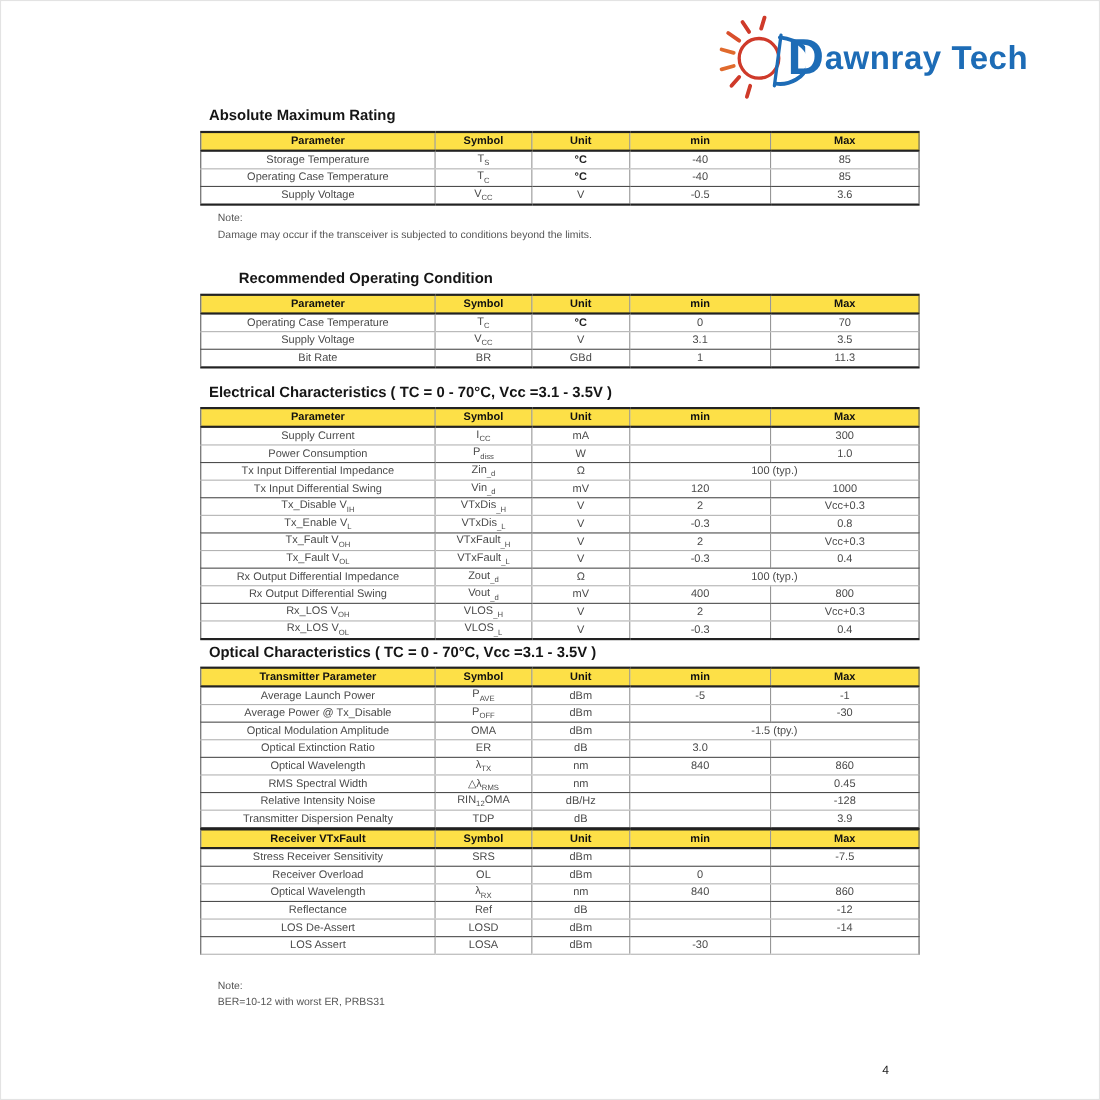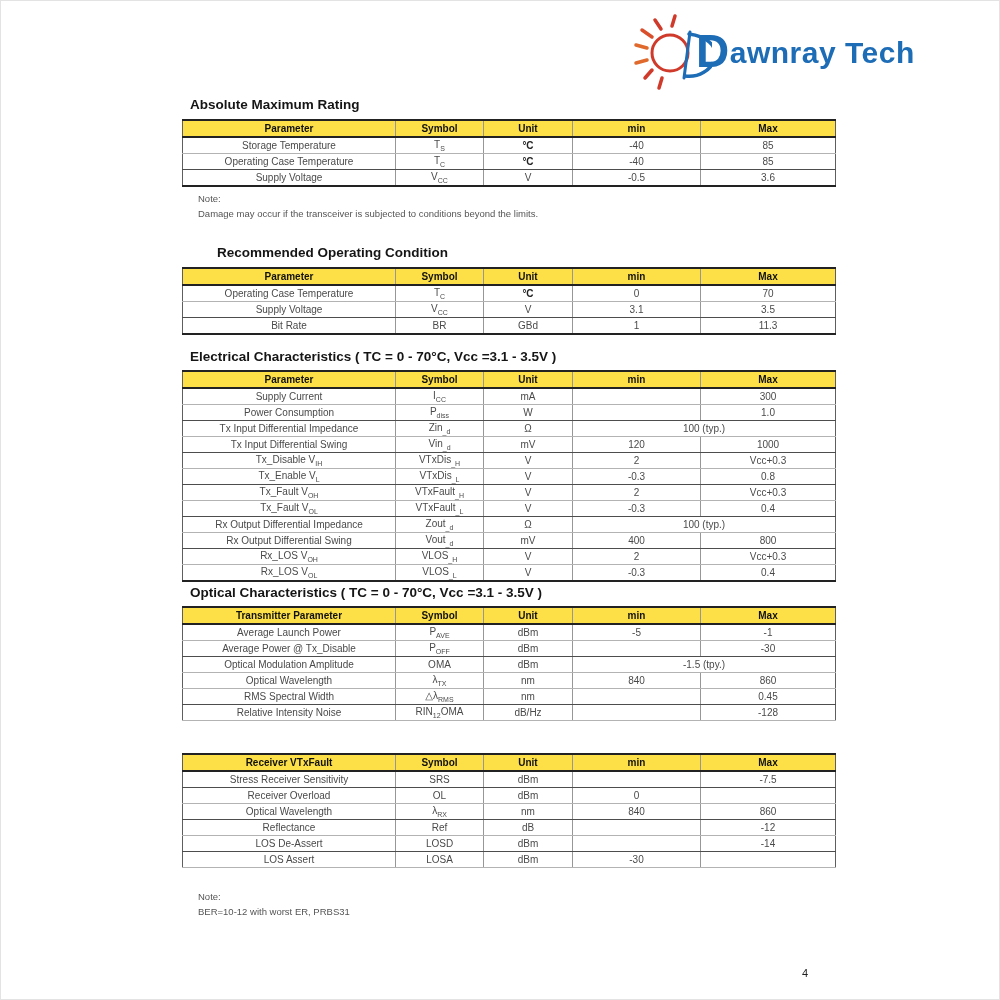--- a/index.html
+++ b/index.html
@@ -4,21 +4,21 @@
 <style>
   html,body { margin:0; padding:0; }
   body {
     width:1000px; height:1000px; position:relative;
     background:#ffffff; font-family:"Liberation Sans", sans-serif;
     color:#444; overflow:hidden;
   }
   .page-frame { position:absolute; inset:0; border:1px solid #e3e3e3; pointer-events:none; }
 
   
-  .logo { position:absolute; top:10px; left:628px; display:flex; align-items:center; }
+  .logo { position:absolute; top:10px; left:648px; display:flex; align-items:center; }
   .logo-text { color:#1d6cb6; font-weight:bold; white-space:nowrap; margin-left:-16px; letter-spacing:0.5px; }
   .logo-text .big-d { font-size:46px; line-height:46px; vertical-align:-4px; }
   .logo-text .rest { font-size:30px; line-height:46px; }
 
   
   .section-title {
     position:absolute; left:190px; margin:0;
     font-size:13.5px; font-weight:bold; color:#151515; white-space:nowrap;
   }
 
@@ -277,20 +277,27 @@
         <td>dBm</td>
         <td></td>
         <td>-30</td>
       </tr>
       <tr>
         <td>Optical Modulation Amplitude</td>
         <td>OMA</td>
         <td>dBm</td>
         <td colspan="2">-1.5 (tpy.)</td>
       </tr>
+      <tr class="group-end">
+        <td>Optical Extinction Ratio</td>
+        <td>ER</td>
+        <td>dB</td>
+        <td>3.0</td>
+        <td></td>
+      </tr>
       <tr>
         <td>Optical Wavelength</td>
         <td>λ<sub>TX</sub></td>
         <td>nm</td>
         <td>840</td>
         <td>860</td>
       </tr>
       <tr class="group-end">
         <td>RMS Spectral Width</td>
         <td>△λ<sub>RMS</sub></td>
@@ -298,20 +305,27 @@
         <td></td>
         <td>0.45</td>
       </tr>
       <tr>
         <td>Relative Intensity Noise</td>
         <td>RIN<sub>12</sub>OMA</td>
         <td>dB/Hz</td>
         <td></td>
         <td>-128</td>
       </tr>
+      <tr class="group-end last-row">
+        <td>Transmitter Dispersion Penalty</td>
+        <td>TDP</td>
+        <td>dB</td>
+        <td></td>
+        <td>3.9</td>
+      </tr>
     </tbody>
   </table>
 <table class="spec" style="top:753px;">
     <thead>
       <tr>
         <th>Receiver VTxFault</th>
         <th>Symbol</th>
         <th>Unit</th>
         <th>min</th>
         <th>Max</th>

